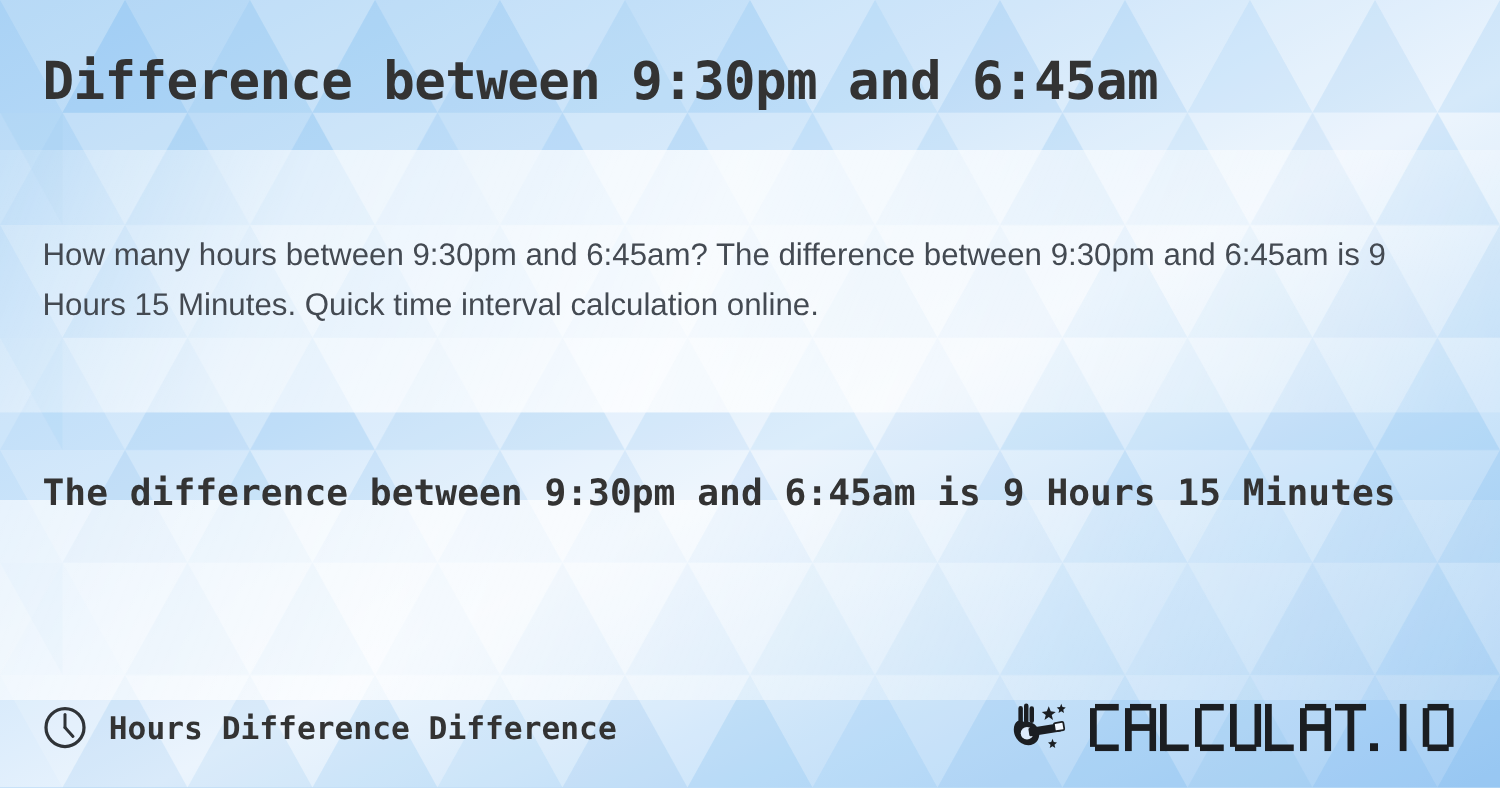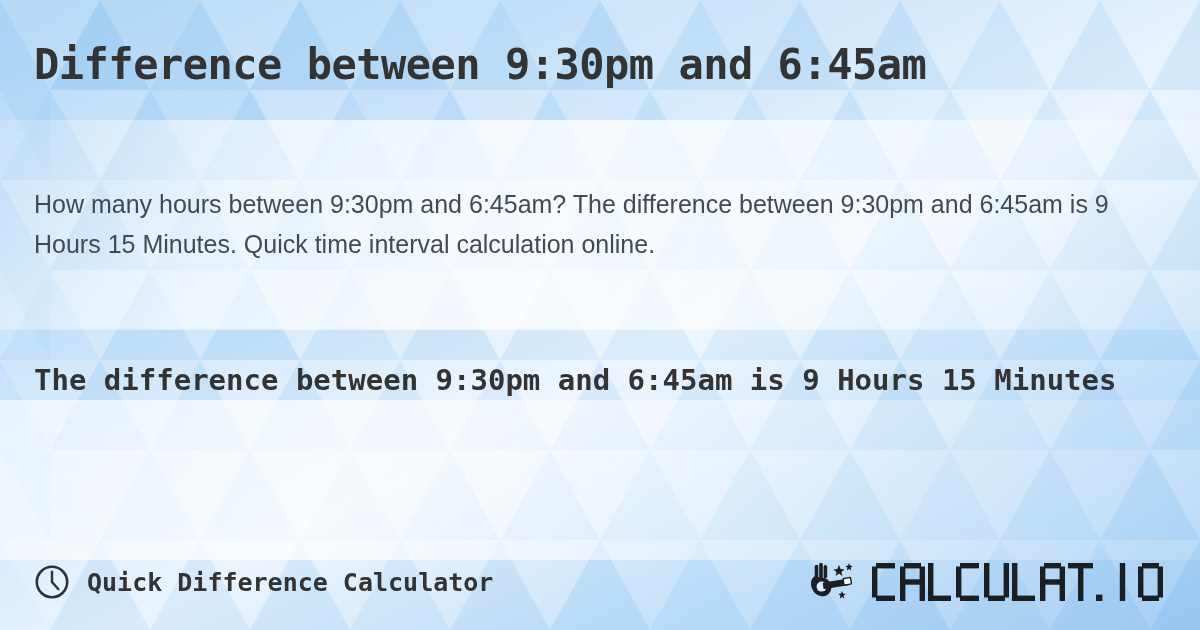--- a/index.html
+++ b/index.html
@@ -85,21 +85,21 @@
     font-family: Liberation Sans, sans-serif;
     font-size: 25px;
     font-weight: normal;
     color: #444a52;
     line-height: 40px;
   }
 
   #result-statement {
     position: absolute;
     left: 34px;
-    top: 355px;
+    top: 369px;
     width: 1110px;
     margin: 0;
     font-family: "DejaVu Sans Mono", "Liberation Mono", monospace;
     font-size: 29px;
     font-weight: bold;
     color: #333333;
     line-height: 50px;
   }
 
   
@@ -360,21 +360,21 @@
     <div id="footer">
 
       <div id="footer-brand">
         <span>
           <svg id="clock-icon" width="36" height="36" viewBox="0 0 36 36" aria-hidden="true">
             <circle cx="18" cy="18" r="15.2" fill="none" stroke="#2f3337" stroke-width="2.6"></circle>
             <line x1="18" y1="18" x2="18" y2="7.6" stroke="#2f3337" stroke-width="2.4" stroke-linecap="round"></line>
             <line x1="18" y1="18" x2="24.4" y2="25.2" stroke="#2f3337" stroke-width="2.4" stroke-linecap="round"></line>
           </svg>
         </span>
-        <span id="footer-brand-label">Quick Difference Calculator</span>
+        <span id="footer-brand-label">Hours Difference Difference</span>
       </div>
 
       <div id="site-logo">
         <span>
           <svg id="logo-wand-icon" width="56" height="44" viewBox="0 0 56 44" aria-hidden="true">
 
             <path d="M8.5 6.5 L8.5 17.5 M13 4.5 L13 17 M17.4 6.8 L17.4 16.5" stroke="#1b1e22" stroke-width="3.6" stroke-linecap="round" fill="none"></path>
             <path d="M6.5 16.5 C2.4 18.6 2.0 25.6 5.0 30.4 C8.0 35.3 14.0 37.6 18.8 35.2
                      C23.4 32.9 24.6 27.0 22.2 22.6 C20.2 19.0 16.0 17.0 12.4 17.6 Z" fill="#1b1e22"></path>
             <circle cx="13.6" cy="26.6" r="5.0" fill="#dceafa"></circle>

